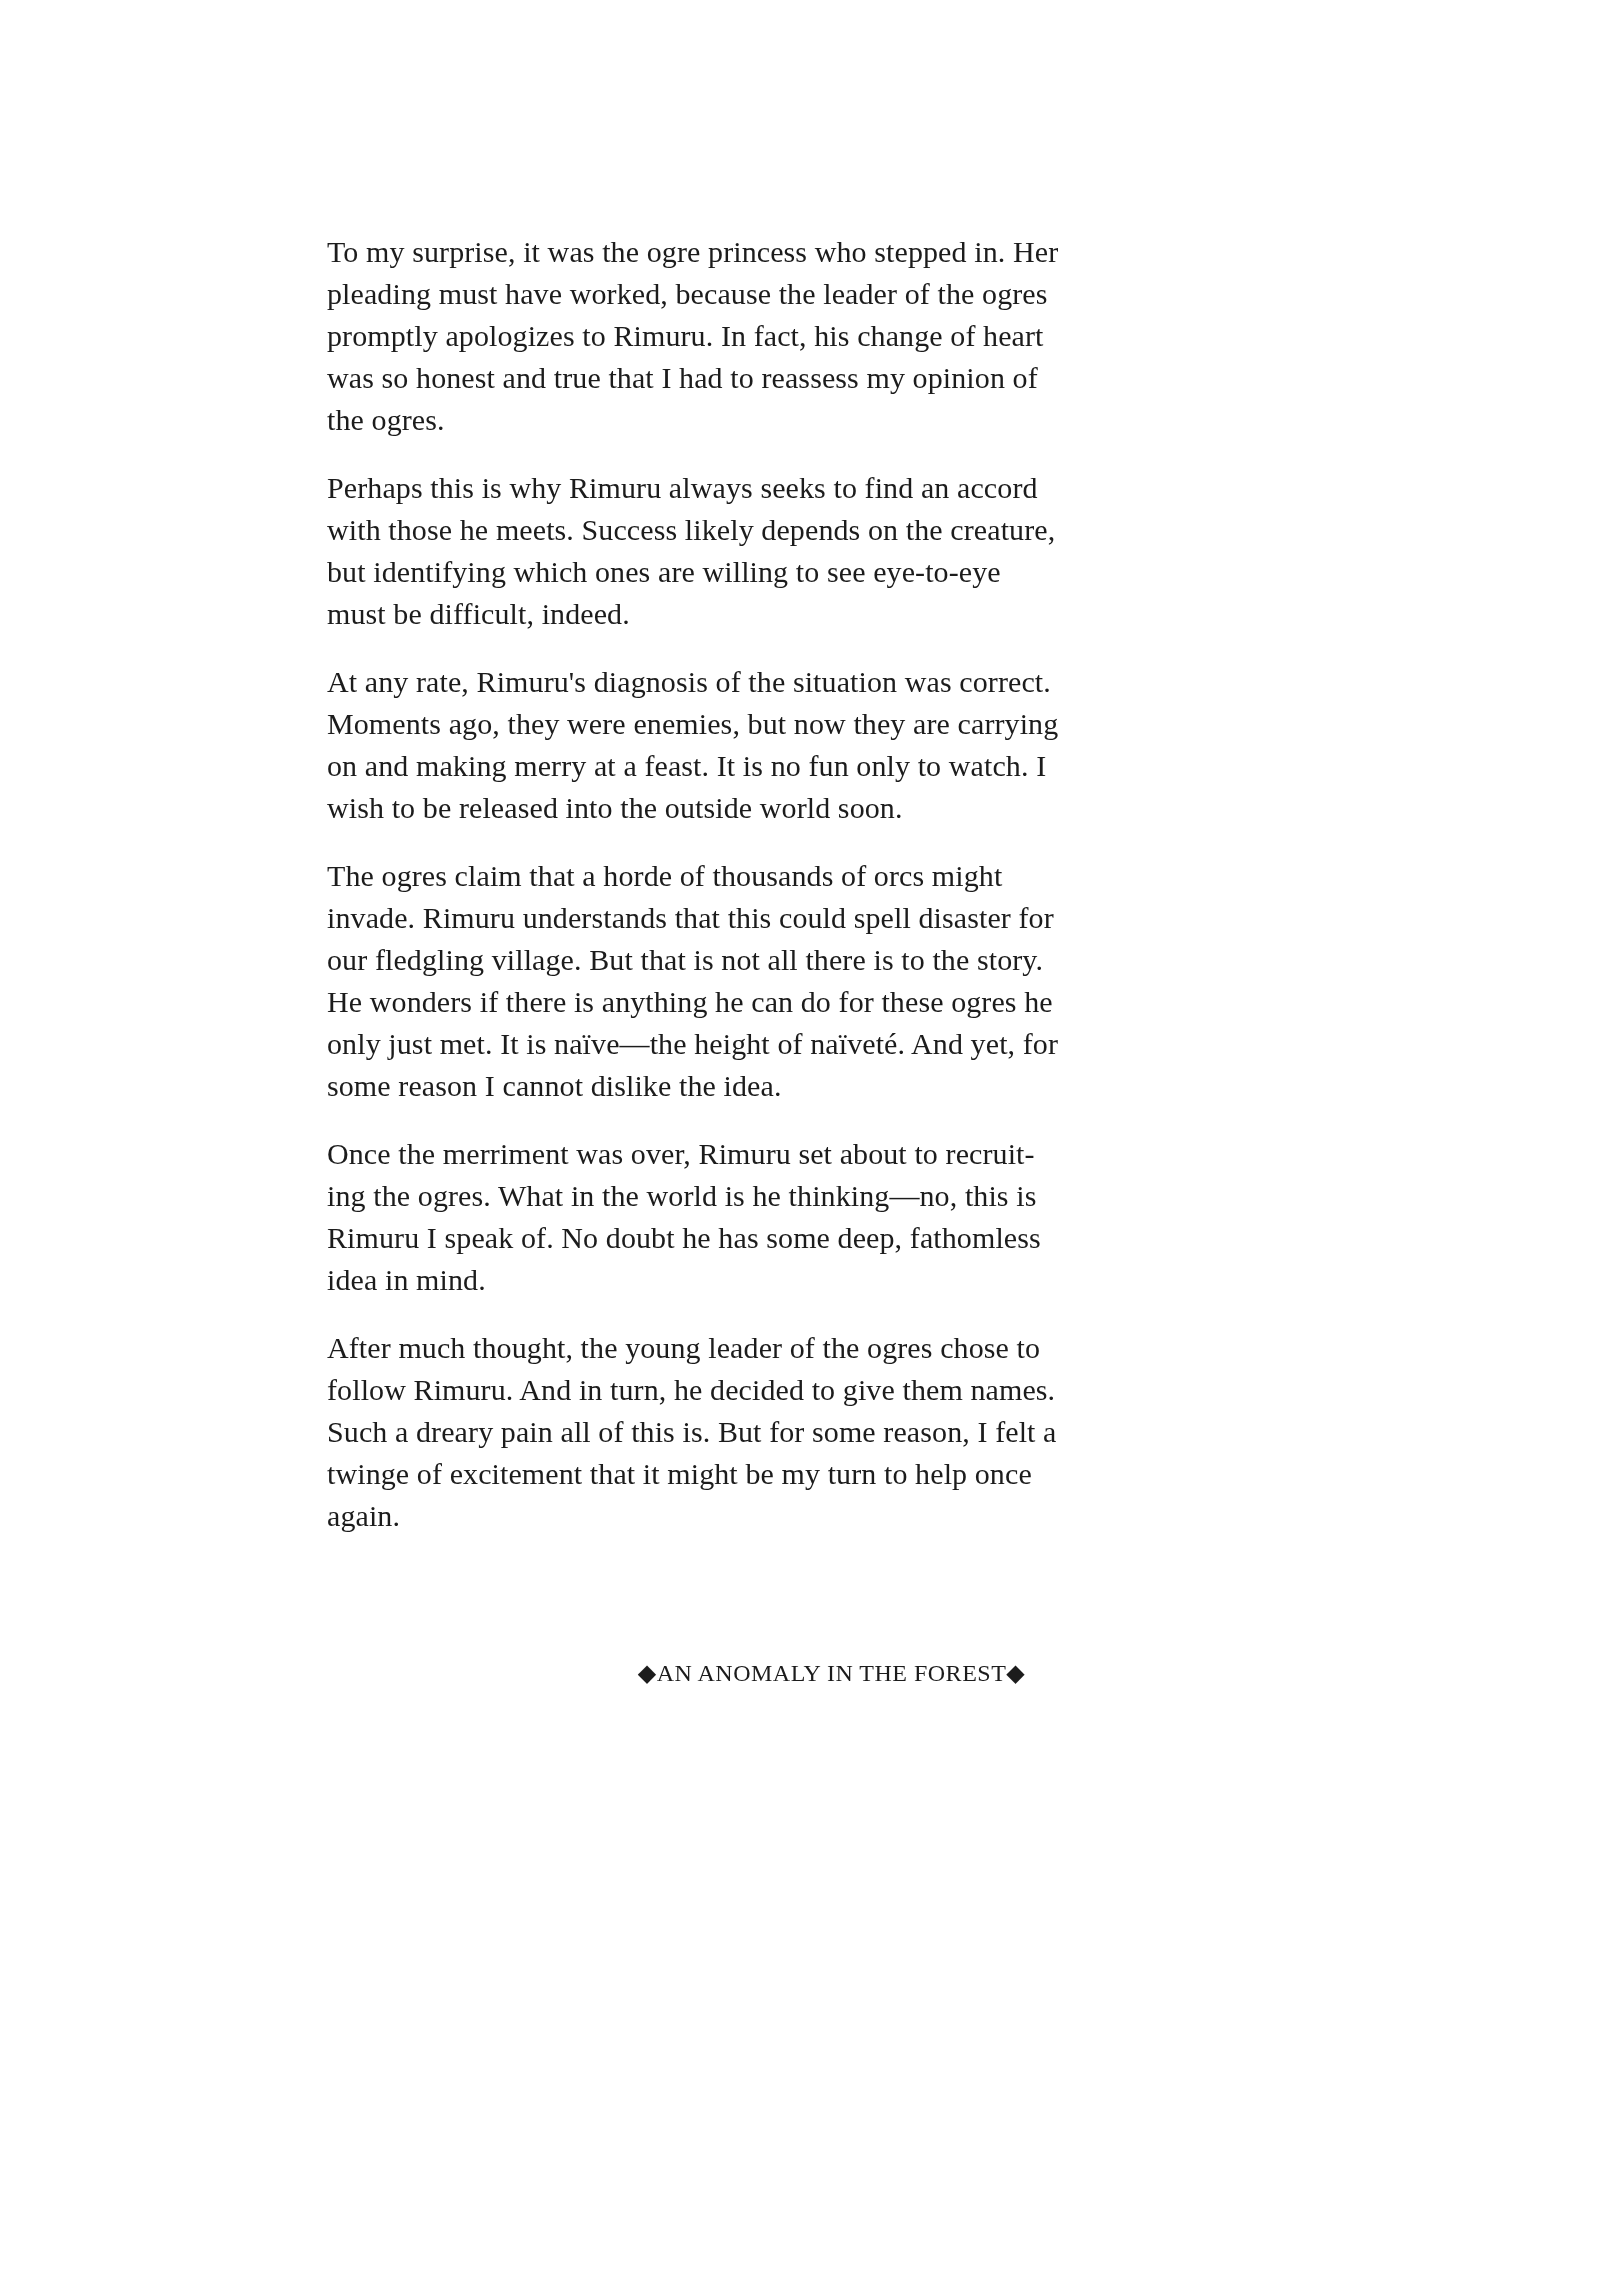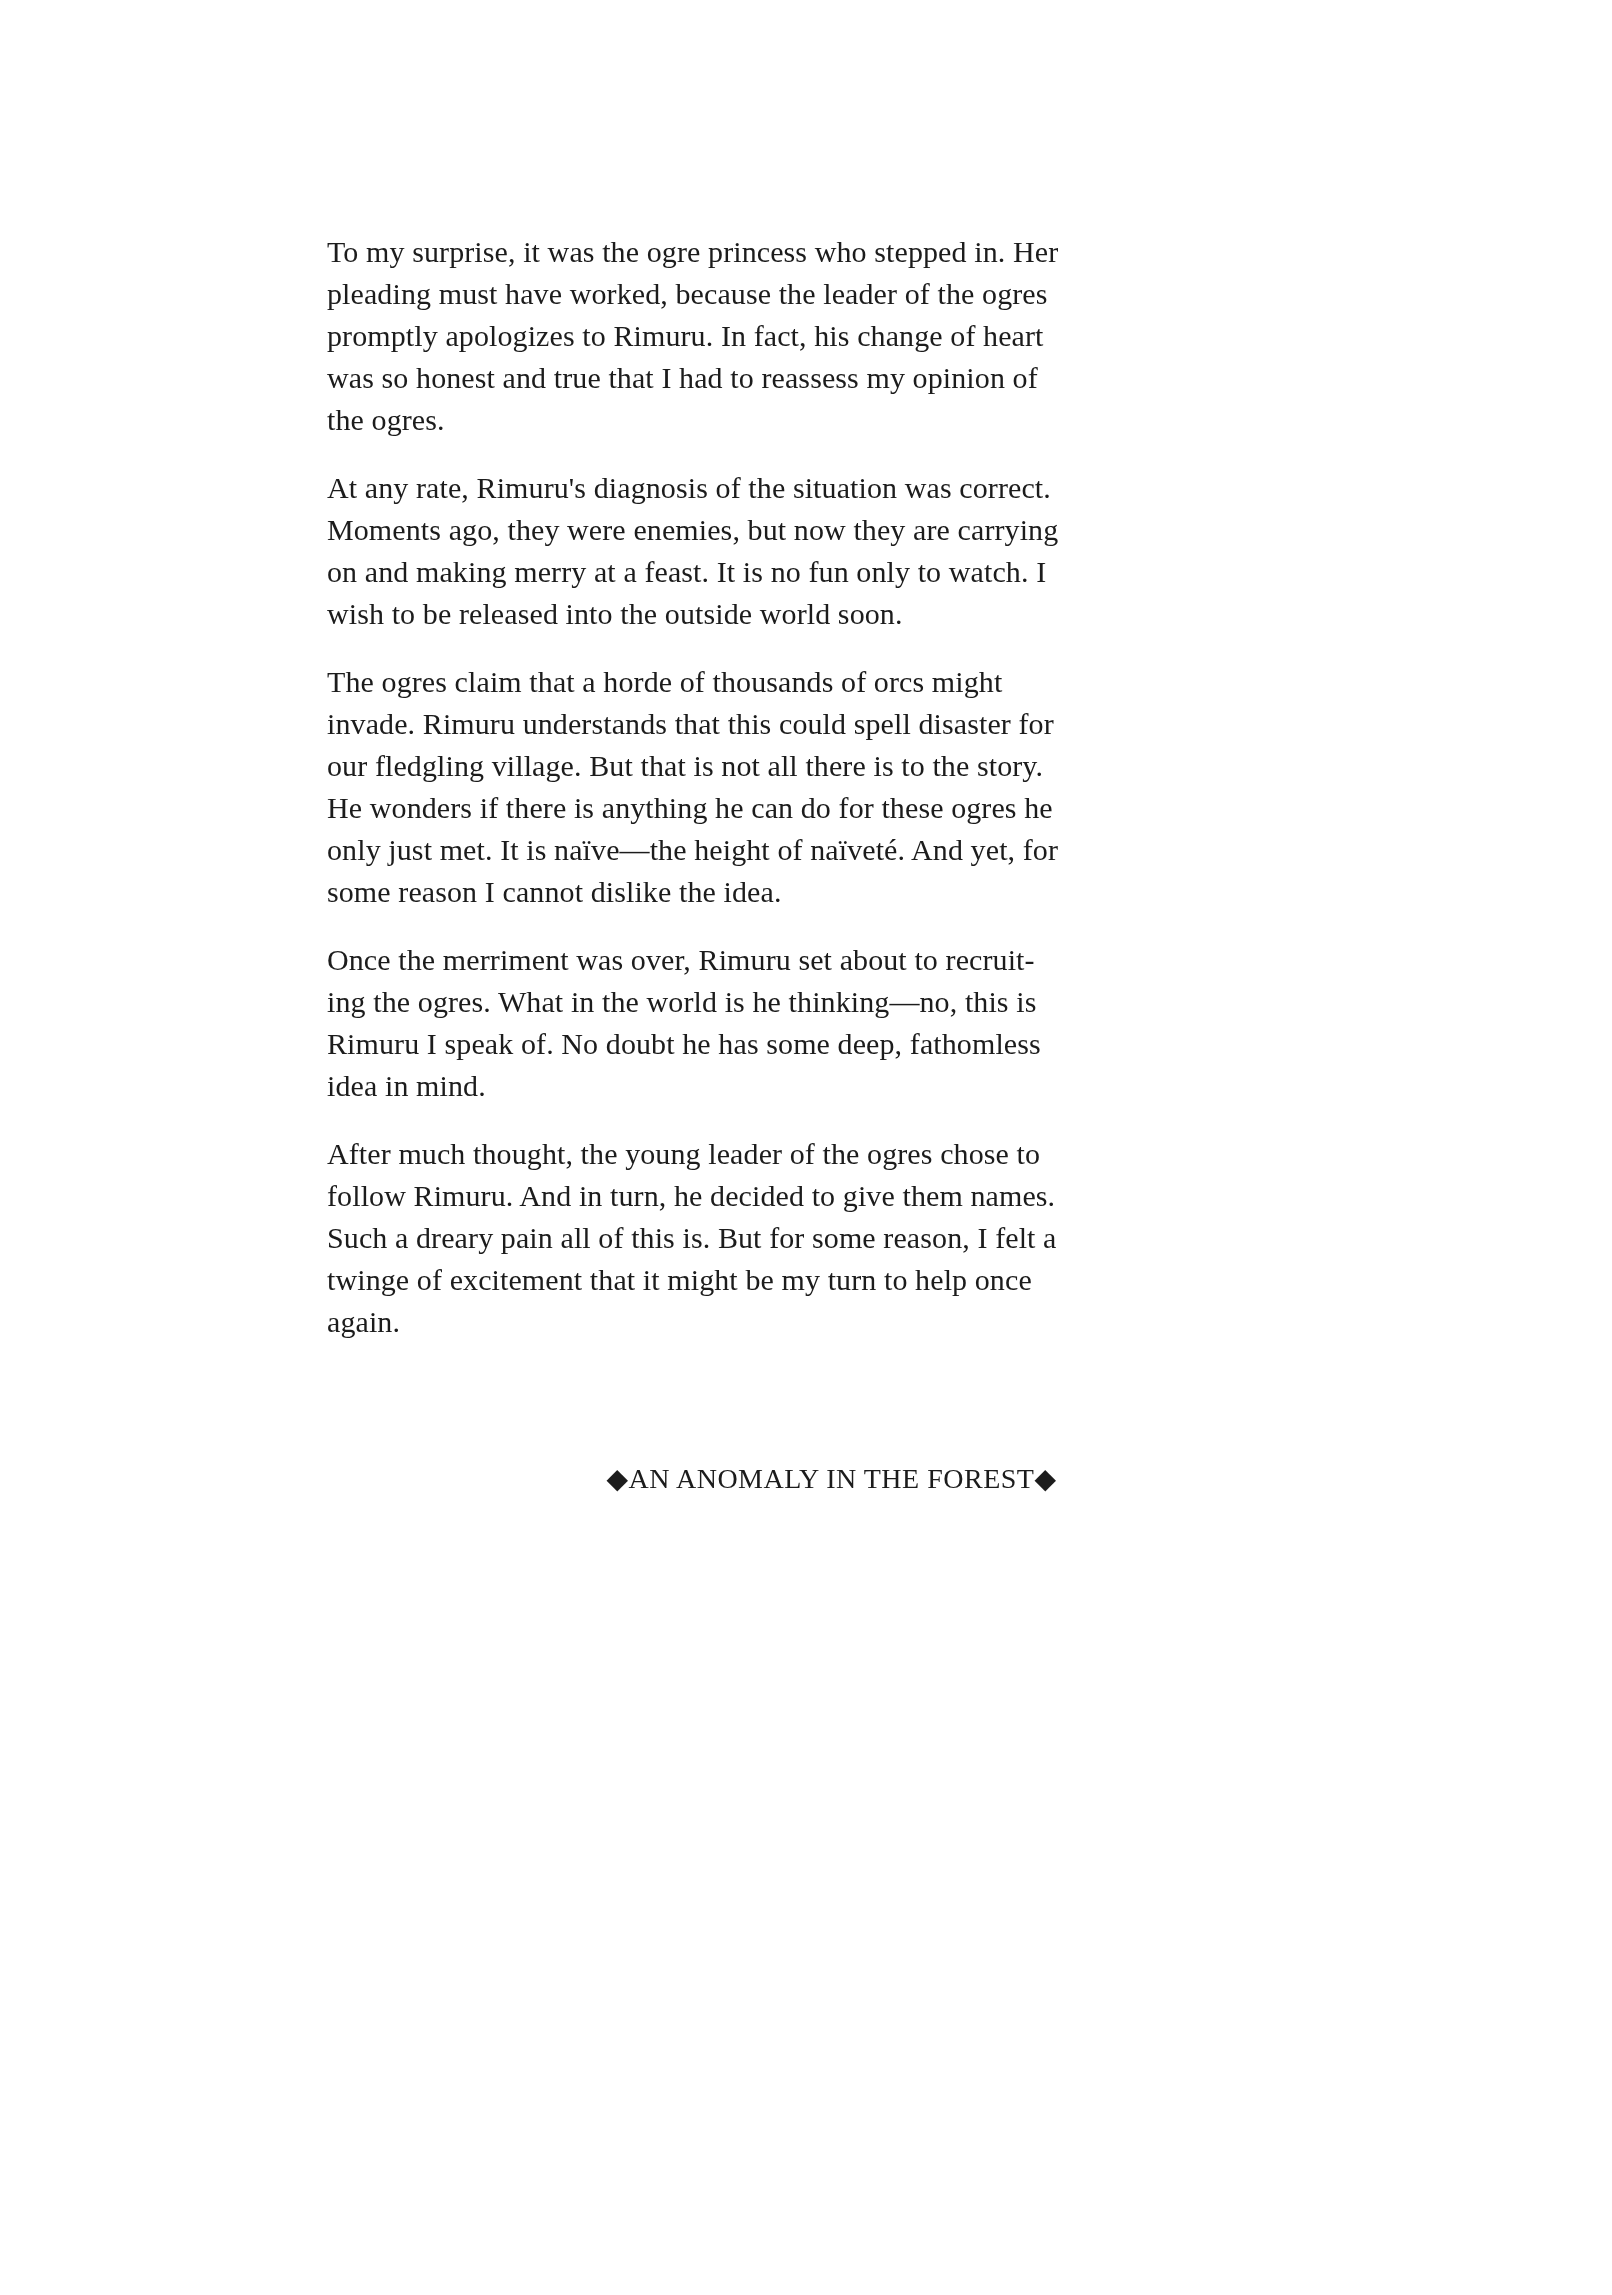--- a/index.html
+++ b/index.html
@@ -32,41 +32,45 @@
   .para {
     margin: 0 0 26px 0;
     font-size: 30px;
     line-height: 42px;
     text-align: left;
     white-space: pre-line;   
     letter-spacing: 0.1px;
   }
   .section-heading {
     margin: 114px 0 72px 0;
-    font-size: 28px;
+    font-size: 24px;
     line-height: 44px;
     font-weight: normal;
     text-align: center;
     letter-spacing: 0.5px;
     white-space: nowrap;
   }
 </style>
 </head>
 <body>
 
 <div class="page">
   <div class="text-column">
 
     <p class="para">To my surprise, it was the ogre princess who stepped in. Her
 pleading must have worked, because the leader of the ogres
 promptly apologizes to Rimuru. In fact, his change of heart
 was so honest and true that I had to reassess my opinion of
 the ogres.</p>
 
 
+    <p class="para">Perhaps this is why Rimuru always seeks to find an accord
+with those he meets. Success likely depends on the creature,
+but identifying which ones are willing to see eye-to-eye
+must be difficult, indeed.</p>
 
     <p class="para">At any rate, Rimuru's diagnosis of the situation was correct.
 Moments ago, they were enemies, but now they are carrying
 on and making merry at a feast. It is no fun only to watch. I
 wish to be released into the outside world soon.</p>
 
     <p class="para">The ogres claim that a horde of thousands of orcs might
 invade. Rimuru understands that this could spell disaster for
 our fledgling village. But that is not all there is to the story.
 He wonders if there is anything he can do for these ogres he

